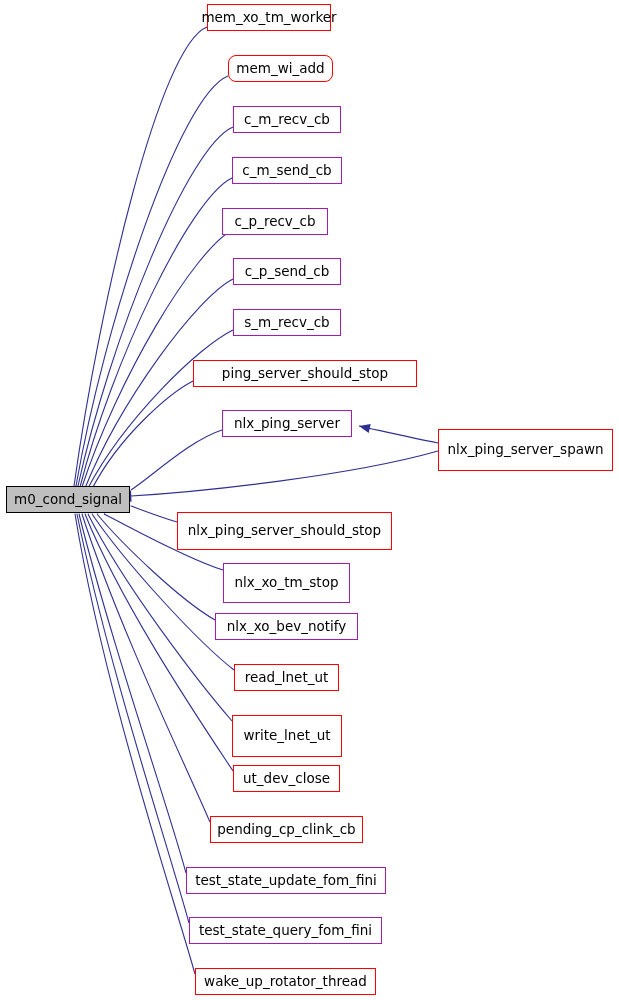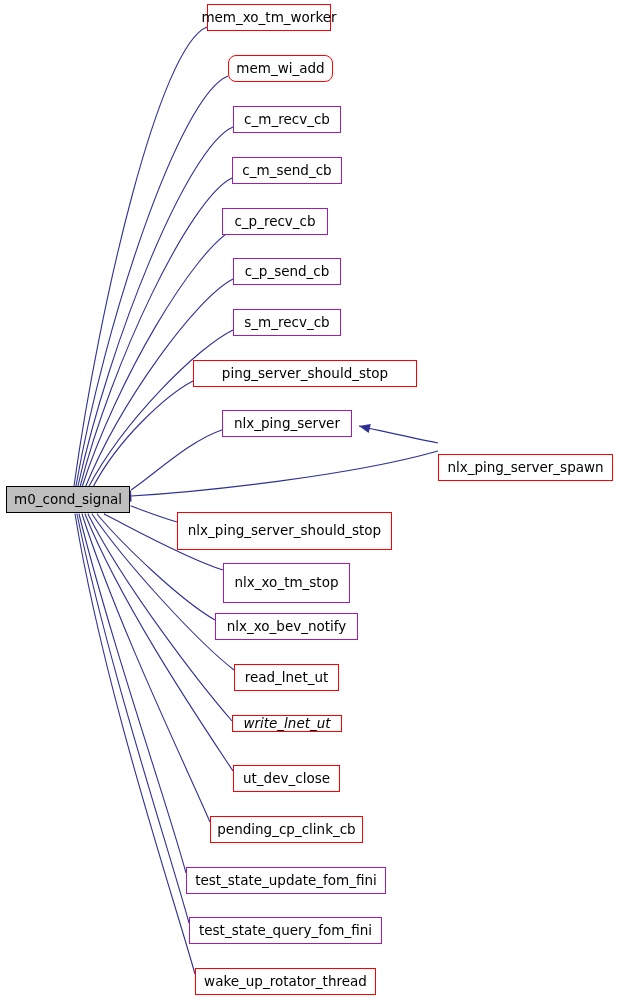--- a/index.html
+++ b/index.html
@@ -138,36 +138,36 @@
       </div>
       <div class="node" style="left: 223px; top: 563px; width: 127px; height: 40px;">
         <span class="node-label">nlx_xo_tm_stop</span>
       </div>
       <div class="node" style="left: 215px; top: 613px; width: 143px; height: 27px;">
         <span class="node-label">nlx_xo_bev_notify</span>
       </div>
       <div class="node red" style="left: 234px; top: 664px; width: 105px; height: 27px;">
         <span class="node-label">read_lnet_ut</span>
       </div>
-      <div class="node red" style="left: 232px; top: 715px; width: 110px; height: 17px; font-style: italic;">
+      <div class="node red" style="left: 232px; top: 715px; width: 110px; height: 42px;">
         <span class="node-label">write_lnet_ut</span>
       </div>
       <div class="node red" style="left: 233px; top: 765px; width: 107px; height: 27px;">
         <span class="node-label">ut_dev_close</span>
       </div>
       <div class="node red" style="left: 210px; top: 816px; width: 153px; height: 27px;">
         <span class="node-label">pending_cp_clink_cb</span>
       </div>
       <div class="node" style="left: 186px; top: 867px; width: 200px; height: 27px;">
         <span class="node-label">test_state_update_fom_fini</span>
       </div>
       <div class="node" style="left: 189px; top: 917px; width: 193px; height: 27px;">
         <span class="node-label">test_state_query_fom_fini</span>
       </div>
       <div class="node red" style="left: 195px; top: 968px; width: 181px; height: 27px;">
         <span class="node-label">wake_up_rotator_thread</span>
       </div>
-      <div class="node red" style="left: 438px; top: 454px; width: 175px; height: 27px;">
+      <div class="node red" style="left: 438px; top: 429px; width: 175px; height: 42px;">
         <span class="node-label">nlx_ping_server_spawn</span>
       </div>
     </div>
 
 </div>
 
 </body></html>

